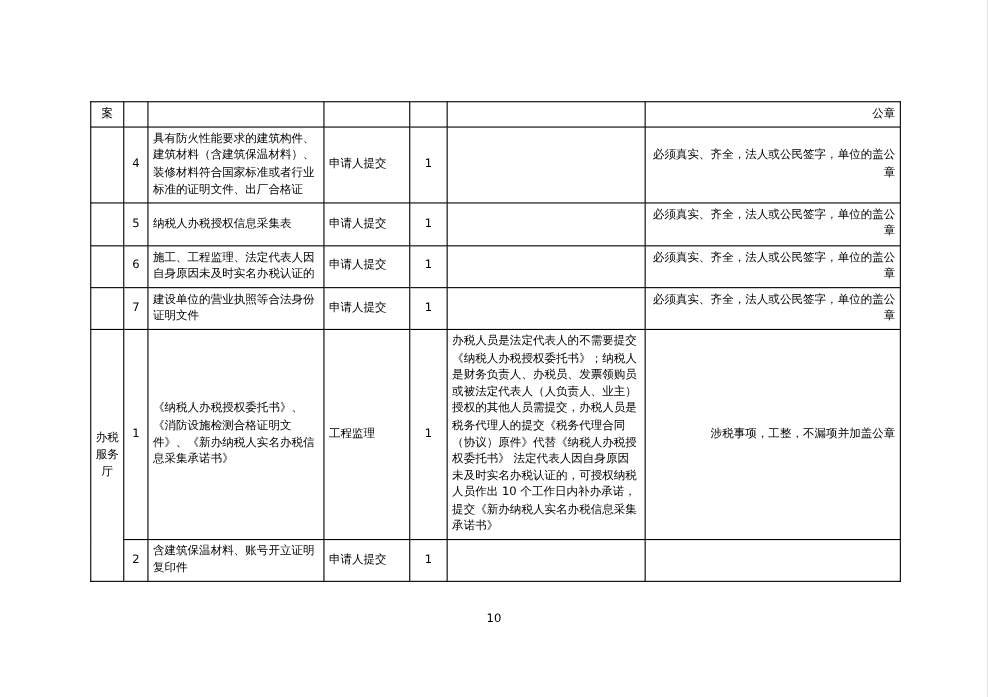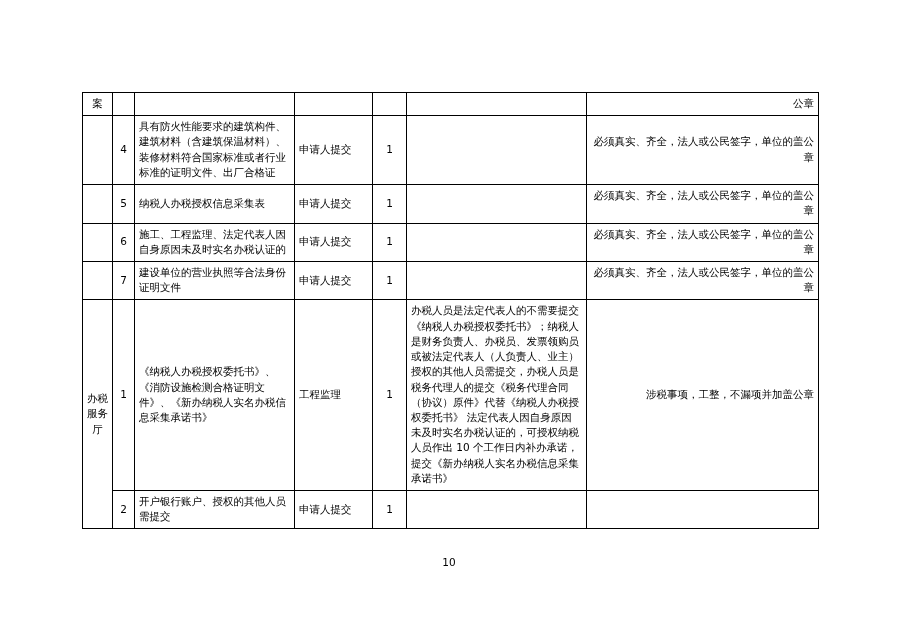--- a/index.html
+++ b/index.html
@@ -120,21 +120,21 @@
         <td class="col-no">1</td>
         <td class="col-name">《纳税人办税授权委托书》、《消防设施检测合格证明文件》、《新办纳税人实名办税信息采集承诺书》</td>
         <td class="col-src">工程监理</td>
         <td class="col-qty">1</td>
         <td class="col-note cell-top">办税人员是法定代表人的不需要提交《纳税人办税授权委托书》；纳税人是财务负责人、办税员、发票领购员或被法定代表人（人负责人、业主）授权的其他人员需提交，办税人员是税务代理人的提交《税务代理合同（协议）原件》代替《纳税人办税授权委托书》
 法定代表人因自身原因未及时实名办税认证的，可授权纳税人员作出 10 个工作日内补办承诺，提交《新办纳税人实名办税信息采集承诺书》</td>
         <td class="col-req">涉税事项，工整，不漏项并加盖公章</td>
       </tr>
       <tr>
         <td class="col-no">2</td>
-        <td class="col-name">开户银行账户、授权的其他人员需提交</td>
+        <td class="col-name">含建筑保温材料、账号开立证明复印件</td>
         <td class="col-src">申请人提交</td>
         <td class="col-qty">1</td>
         <td class="col-note cell-top"></td>
         <td class="col-req cell-top"></td>
       </tr>
     </tbody>
   </table>
 
   <div class="page-number">10</div>
 

